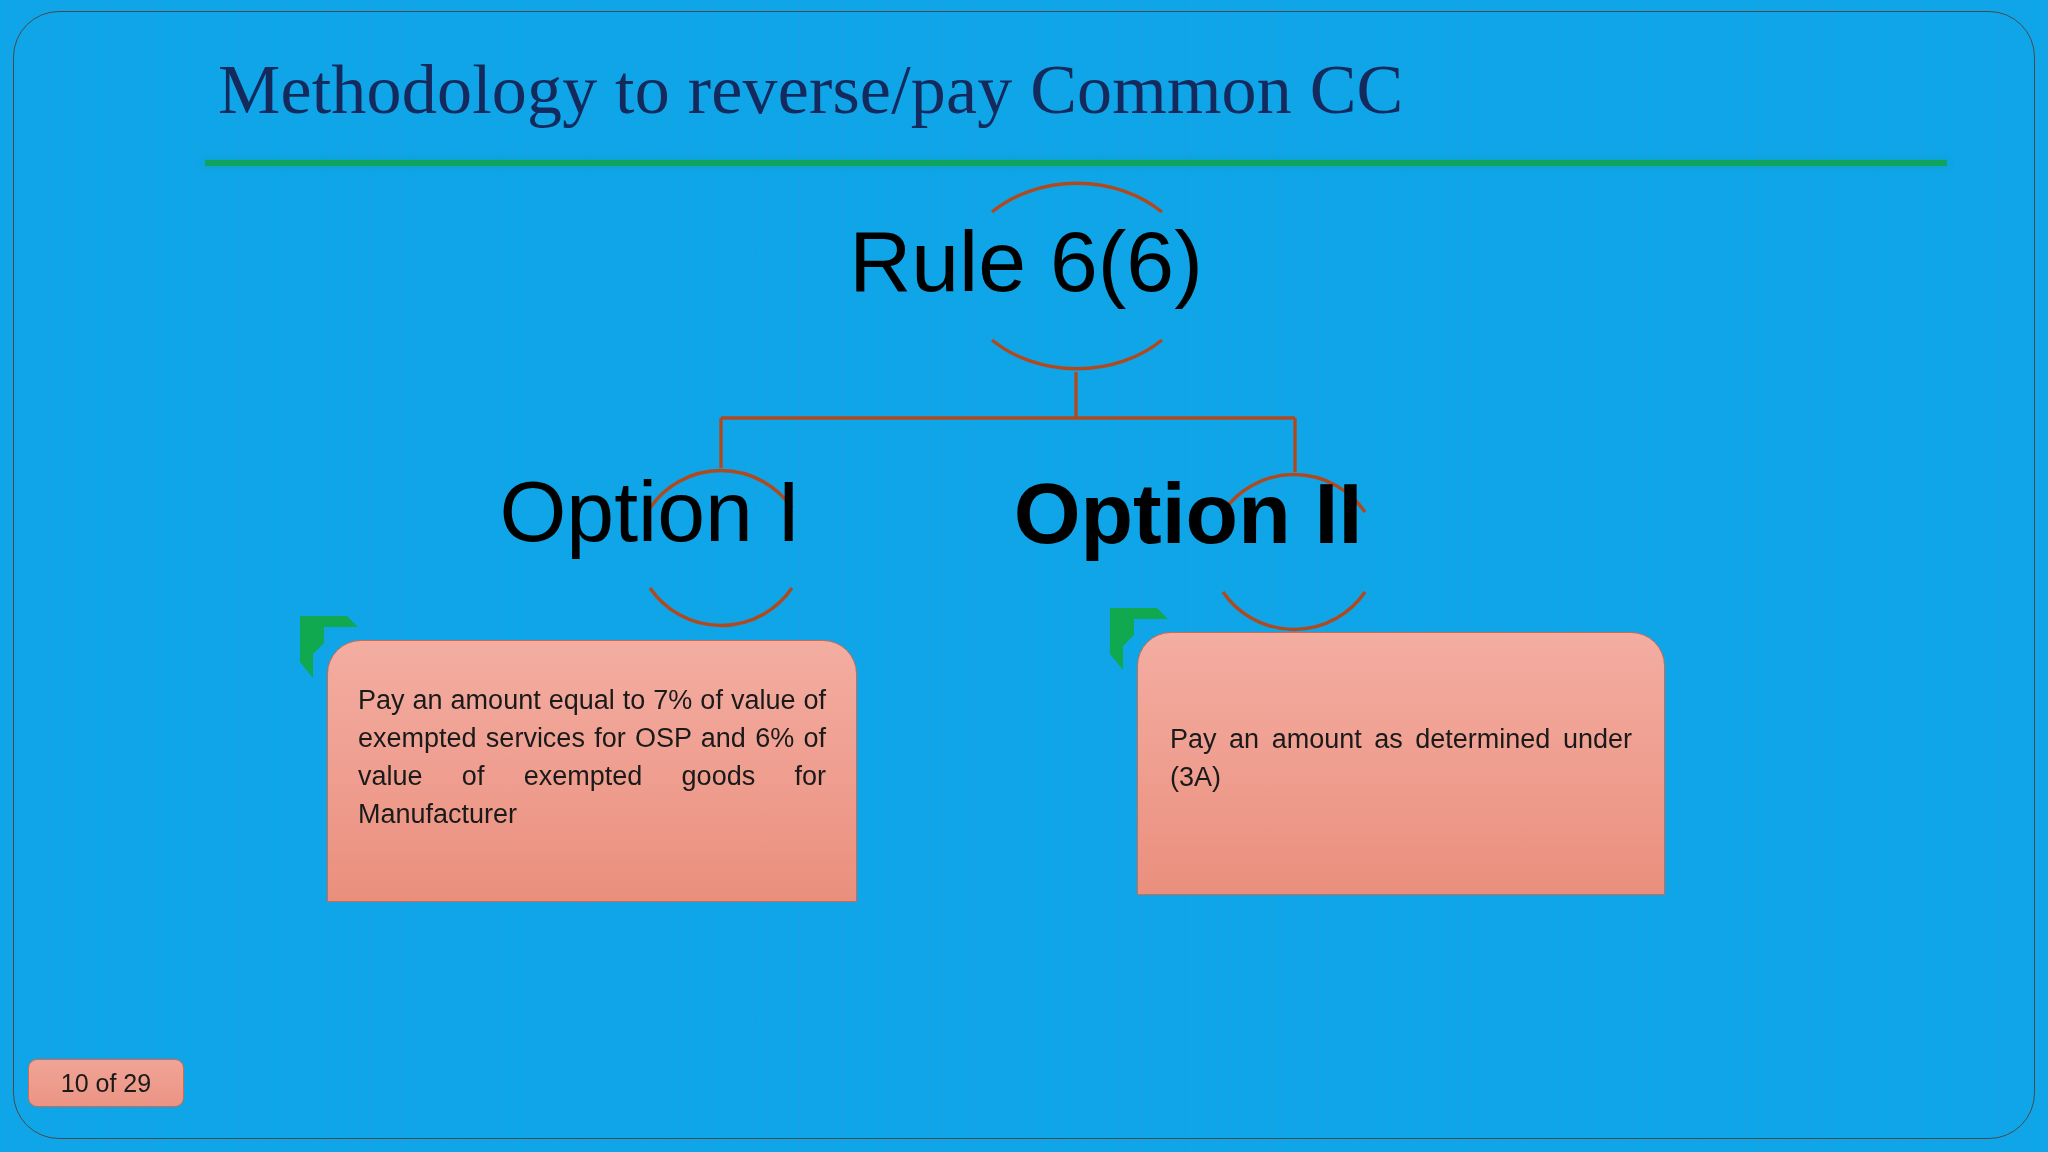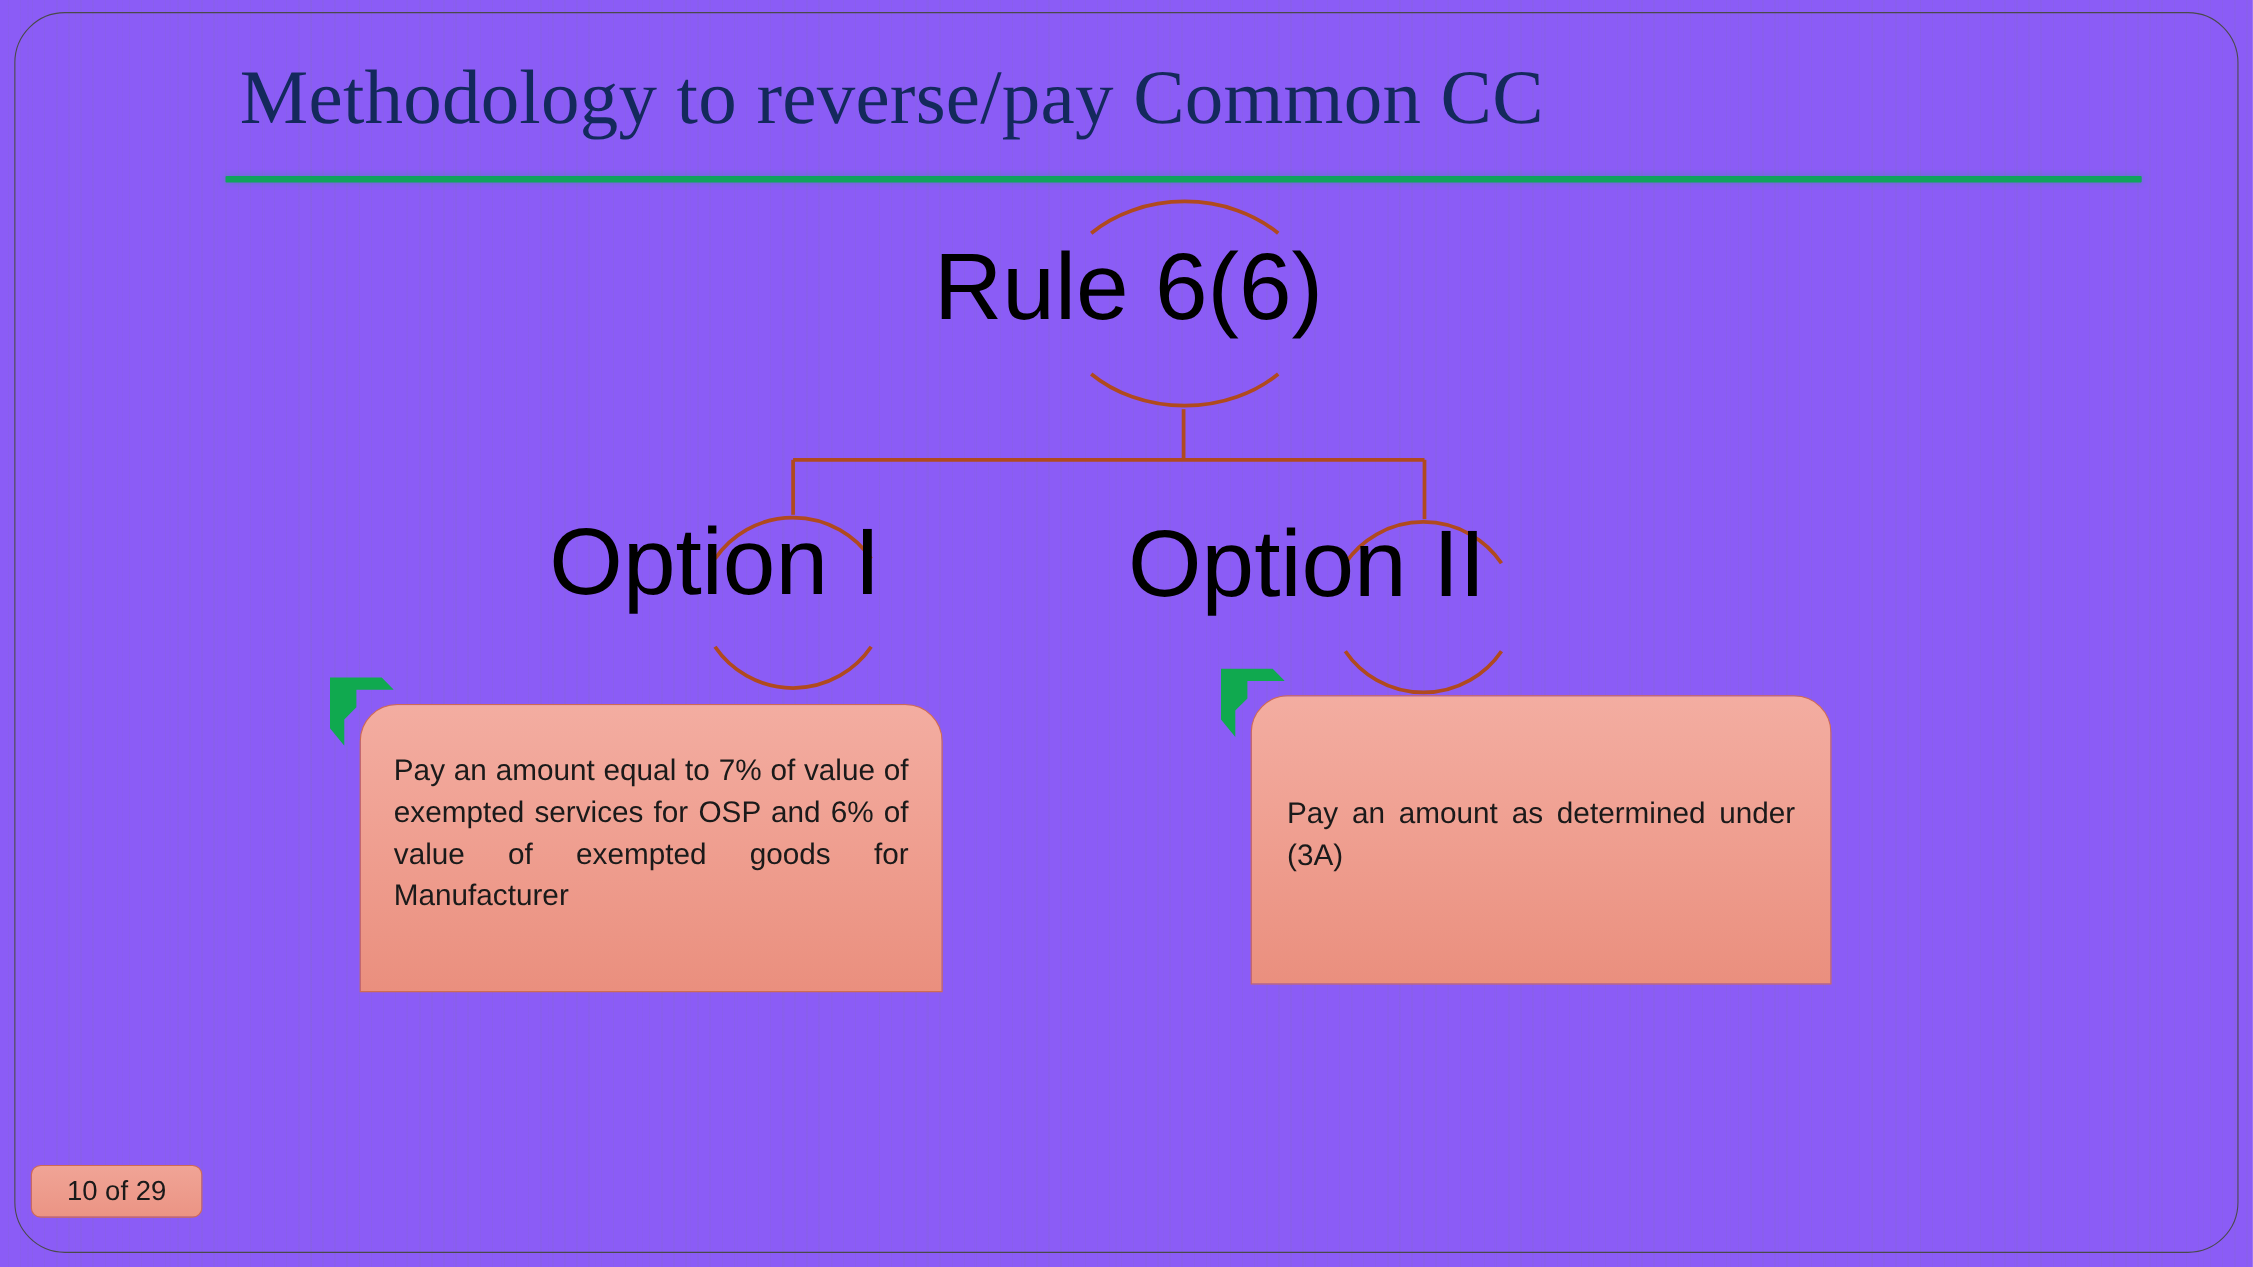--- a/index.html
+++ b/index.html
@@ -8,21 +8,21 @@
     width:2048px;height:1152px;
     background:#ffffff;
     font-family:"Liberation Sans", sans-serif;
     overflow:hidden;
   }
 
   
   #slide{
     position:relative;
     width:2048px;height:1152px;
-    background:#8b5cf6;
+    background:#0ea5e9;
     overflow:hidden;
   }
 
   
   #stripes{
     position:absolute;inset:0;
     background-image:
       repeating-linear-gradient(to right,
         rgba(0,0,0,0.000) 0px,
         rgba(0,0,0,0.000) 7px,
@@ -91,21 +91,21 @@
   #node-rule{
     left:806px;top:218px;width:440px;
     font-size:86px;line-height:1;
   }
   #node-opt1{
     left:350px;top:468px;width:600px;
     font-size:86px;line-height:1;
   }
   #node-opt2{
     left:888px;top:470px;width:600px;
-    font-size:86px;line-height:1;
+    font-size:86px;line-height:1;font-weight:bold;
   }
 
   
   .pink-box{
     position:absolute;
     background:linear-gradient(to bottom,#f3ada1 0%,#f0a294 38%,#ea8f7e 100%);
     border:1px solid #cf6a52;
     border-radius:34px 34px 0 0;
     box-sizing:border-box;
     display:flex;

